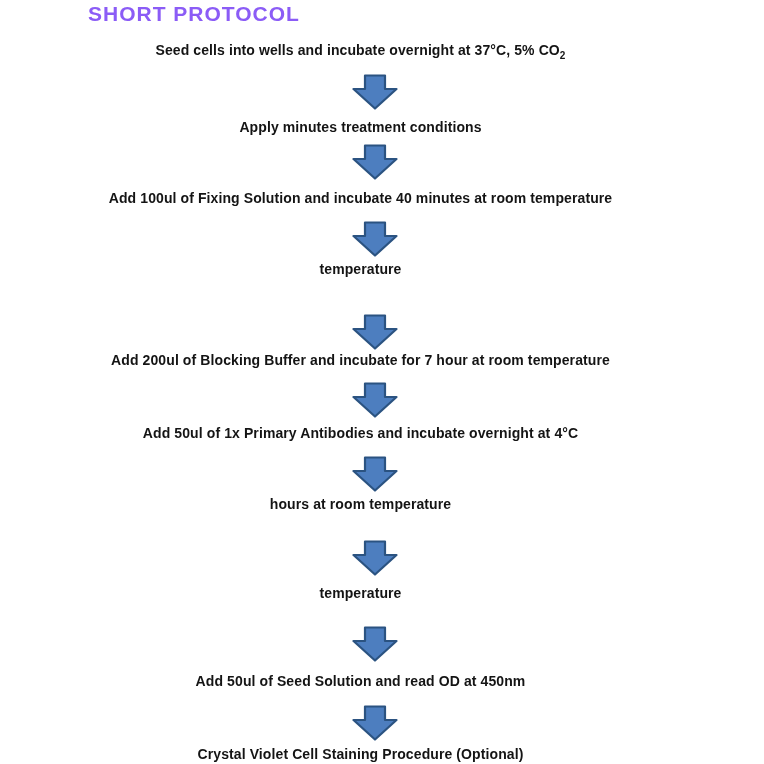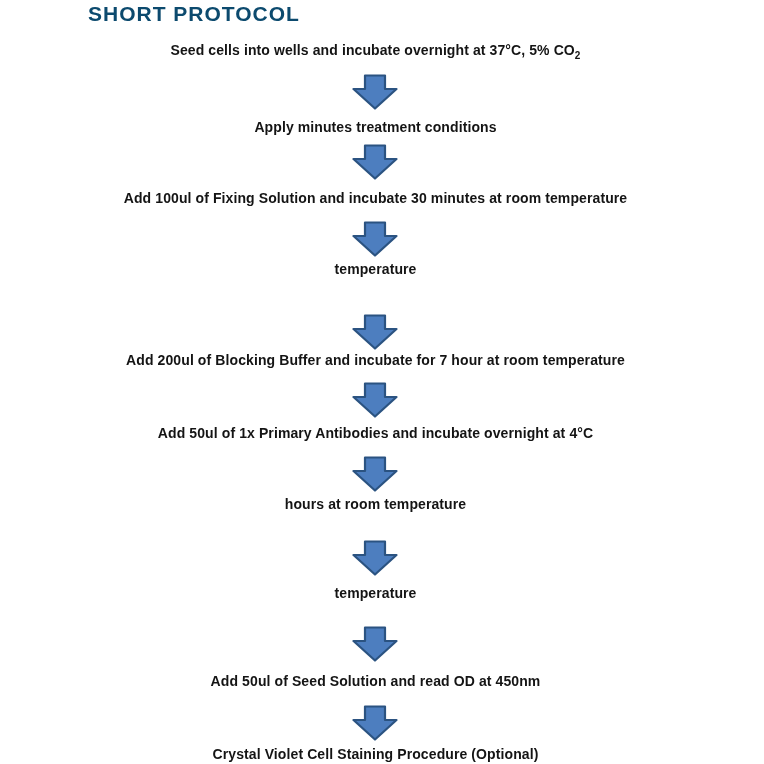--- a/index.html
+++ b/index.html
@@ -15,26 +15,26 @@
     font-family: "Liberation Sans", "DejaVu Sans", sans-serif;
     color: #111111;
   }
   .title {
     position: absolute;
     left: 88px;
     top: 2px;
     font-size: 21px;
     font-weight: bold;
     letter-spacing: 1px;
-    color: #0c4a6e;
+    color: #8b5cf6;
     white-space: nowrap;
   }
   .step {
     position: absolute;
-    left: 53px;
+    left: 38px;
     width: 645px;
     text-align: center;
     font-size: 14px;
     font-weight: bold;
     line-height: 19px;
     letter-spacing: 0.1px;
     color: #141414;
   }
   .step .line { display: block; }
   .step sub {
@@ -68,21 +68,21 @@
   <span class="line">Apply minutes treatment conditions</span>
 </div>
 
 <div class="arrow" style="top:144px">
   <svg viewBox="0 0 46 36" xmlns="http://www.w3.org/2000/svg">
     <polygon points="13,1.5 33,1.5 33,15 44.5,15 23,34.5 1.5,15 13,15" fill="#4d7ebf" stroke="#2b5381" stroke-width="2.2" stroke-linejoin="round"></polygon>
   </svg>
 </div>
 
 <div class="step" style="top:189px">
-  <span class="line">Add 100ul of Fixing Solution and incubate 30 minutes at room temperature</span>
+  <span class="line">Add 100ul of Fixing Solution and incubate 40 minutes at room temperature</span>
 </div>
 
 <div class="arrow" style="top:221px">
   <svg viewBox="0 0 46 36" xmlns="http://www.w3.org/2000/svg">
     <polygon points="13,1.5 33,1.5 33,15 44.5,15 23,34.5 1.5,15 13,15" fill="#4d7ebf" stroke="#2b5381" stroke-width="2.2" stroke-linejoin="round"></polygon>
   </svg>
 </div>
 
 <div class="step" style="top:260px">
   <span class="line">temperature</span>

